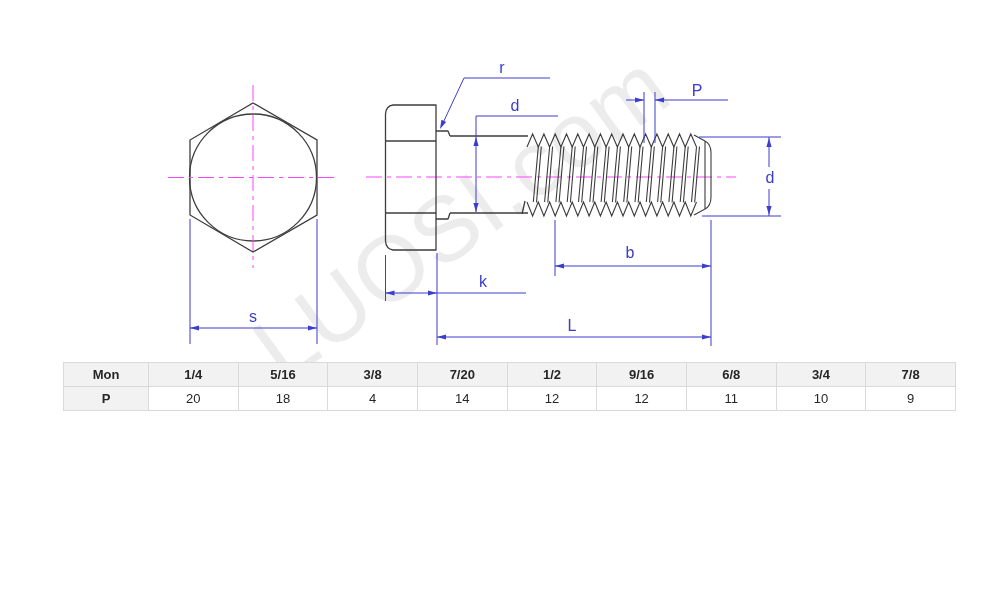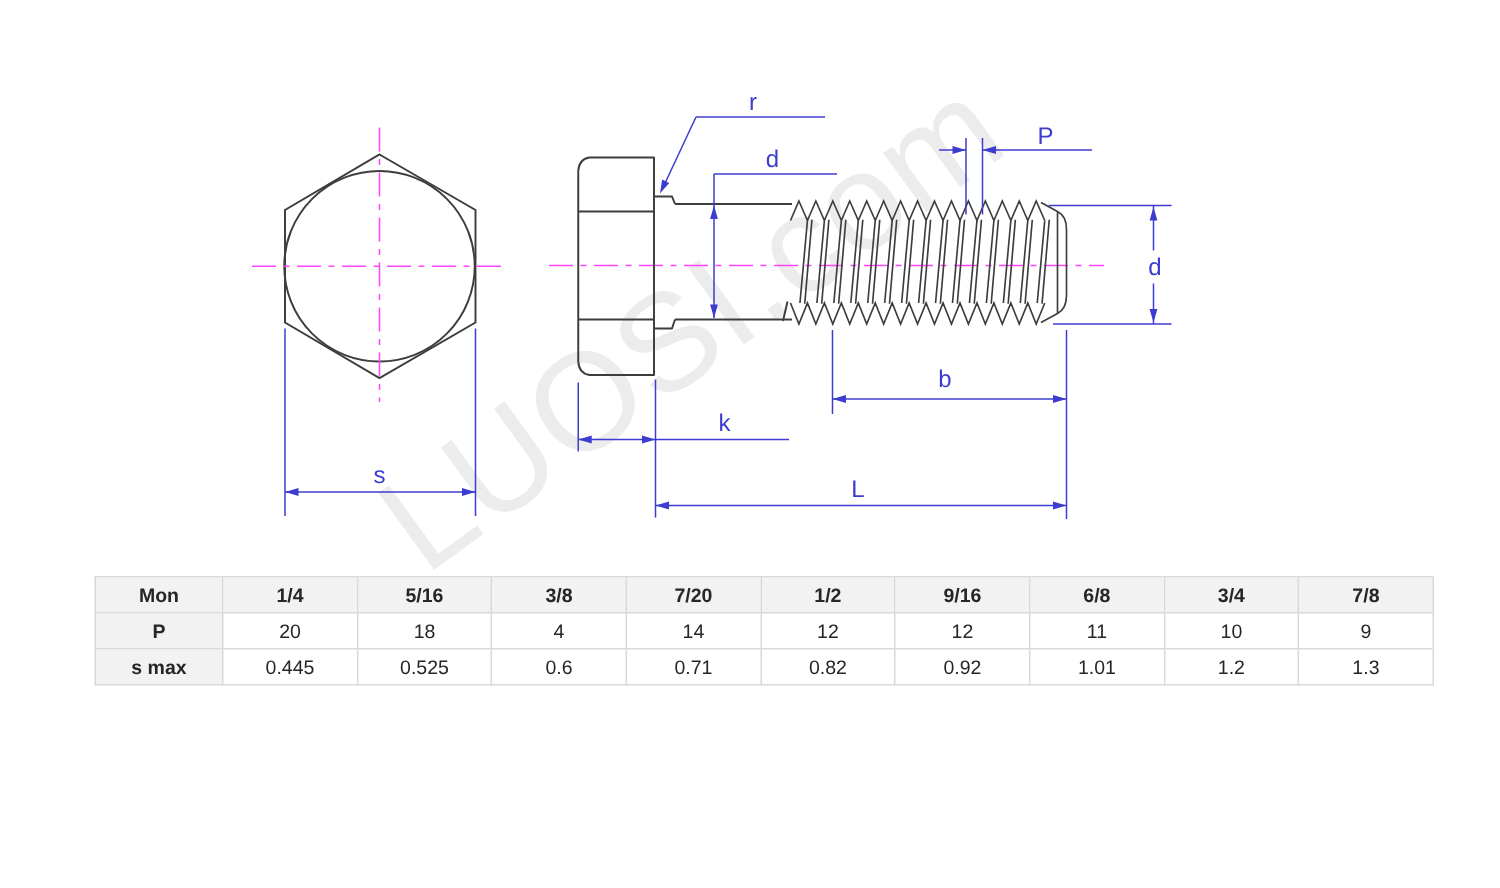--- a/index.html
+++ b/index.html
@@ -11,21 +11,21 @@
     position:absolute;left:238px;top:322px;z-index:0;
     font-size:92px;font-weight:400;color:#ececec;letter-spacing:1px;
     white-space:nowrap;transform:rotate(-36deg);transform-origin:0 0;
     user-select:none;line-height:1;
   }
   svg.drawing{position:absolute;left:0;top:0;z-index:1;}
   svg.drawing text{
     font-family:"Liberation Sans",sans-serif;font-size:16px;fill:#3c3ccf;
   }
   table.spec-table{
-    position:absolute;left:63px;top:384px;z-index:2;
+    position:absolute;left:63px;top:362px;z-index:2;
     width:893px;border-collapse:collapse;table-layout:fixed;
     font-size:13px;color:#262626;background:#fff;
   }
   .spec-table th,.spec-table td{
     border:1px solid #d9d9d9;text-align:center;vertical-align:middle;
     height:23px;padding:0 2px;overflow:hidden;white-space:nowrap;
   }
   .spec-table thead th{background:#f2f2f2;font-weight:700;}
   .spec-table tbody th{background:#f2f2f2;font-weight:700;}
   .spec-table th:first-child{width:80px;}
@@ -178,26 +178,14 @@
         <td>20</td>
         <td>18</td>
         <td>4</td>
         <td>14</td>
         <td>12</td>
         <td>12</td>
         <td>11</td>
         <td>10</td>
         <td>9</td>
       </tr>
-      <tr>
-        <th>s max</th>
-        <td>0.445</td>
-        <td>0.525</td>
-        <td>0.6</td>
-        <td>0.71</td>
-        <td>0.82</td>
-        <td>0.92</td>
-        <td>1.01</td>
-        <td>1.2</td>
-        <td>1.3</td>
-      </tr>
     </tbody>
 </table>
 
 </body></html>

